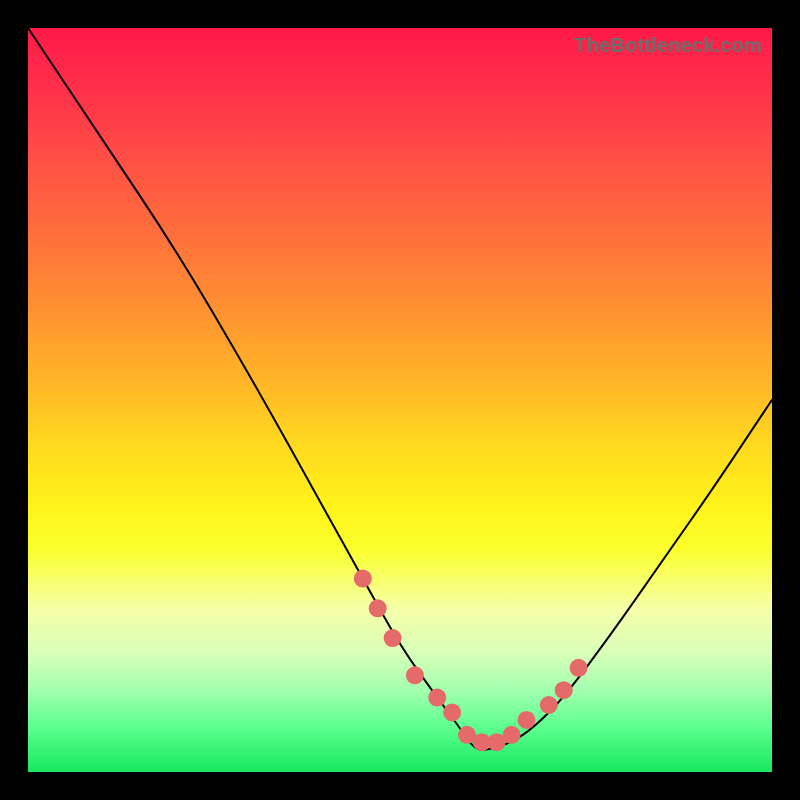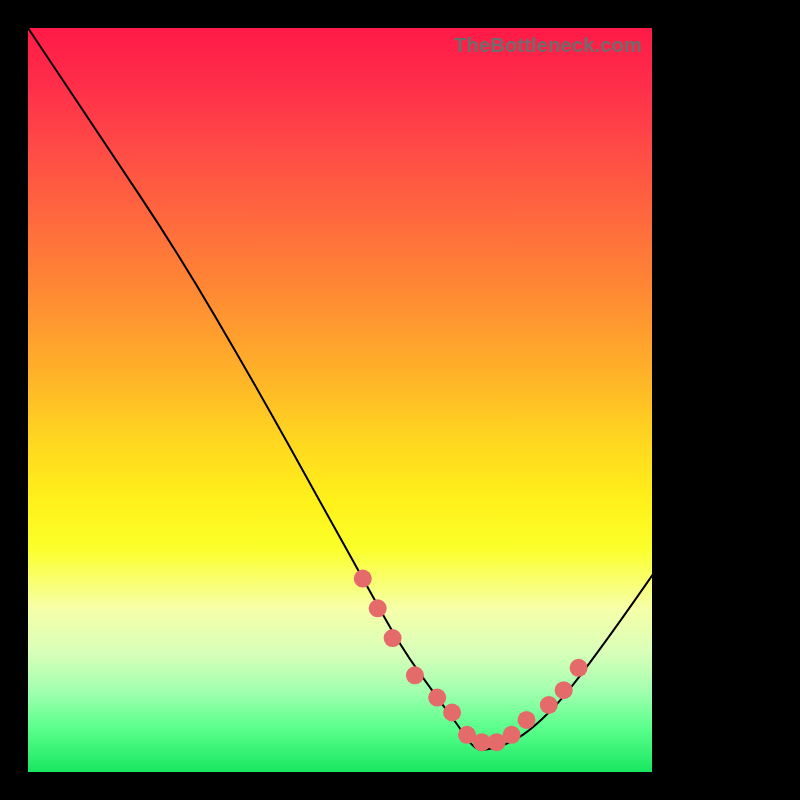--- a/index.html
+++ b/index.html
@@ -13,21 +13,21 @@
   .wrap {
     position: relative;
     width: 800px;
     height: 800px;
     background: #000;
   }
   .plot {
     position: absolute;
     left: 28px;
     top: 28px;
-    width: 624px;
+    width: 744px;
     height: 744px;
     
     background: linear-gradient(to bottom,
       #ff1a47 0%,
       #ff2f4a 8%,
       #ff4a46 16%,
       #ff6a3d 26%,
       #ff8b33 36%,
       #ffb029 46%,
       #ffd91f 56%,

